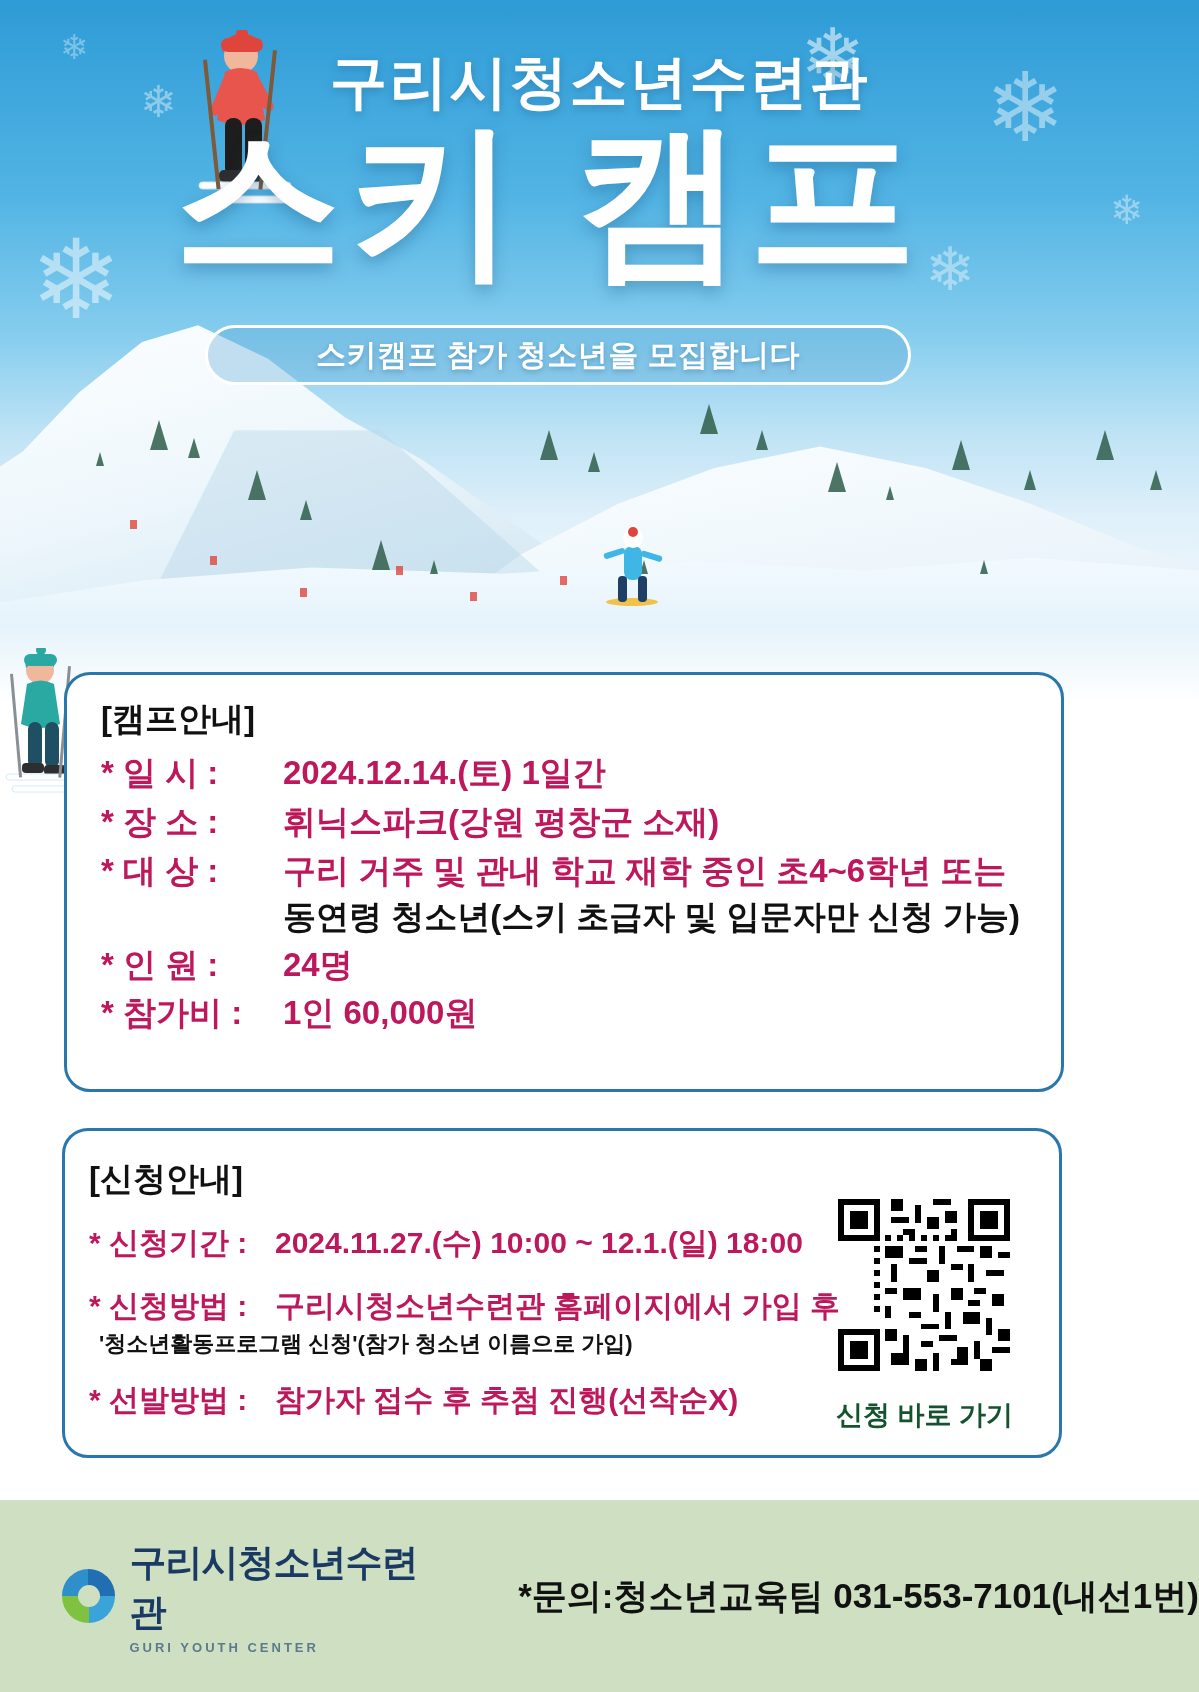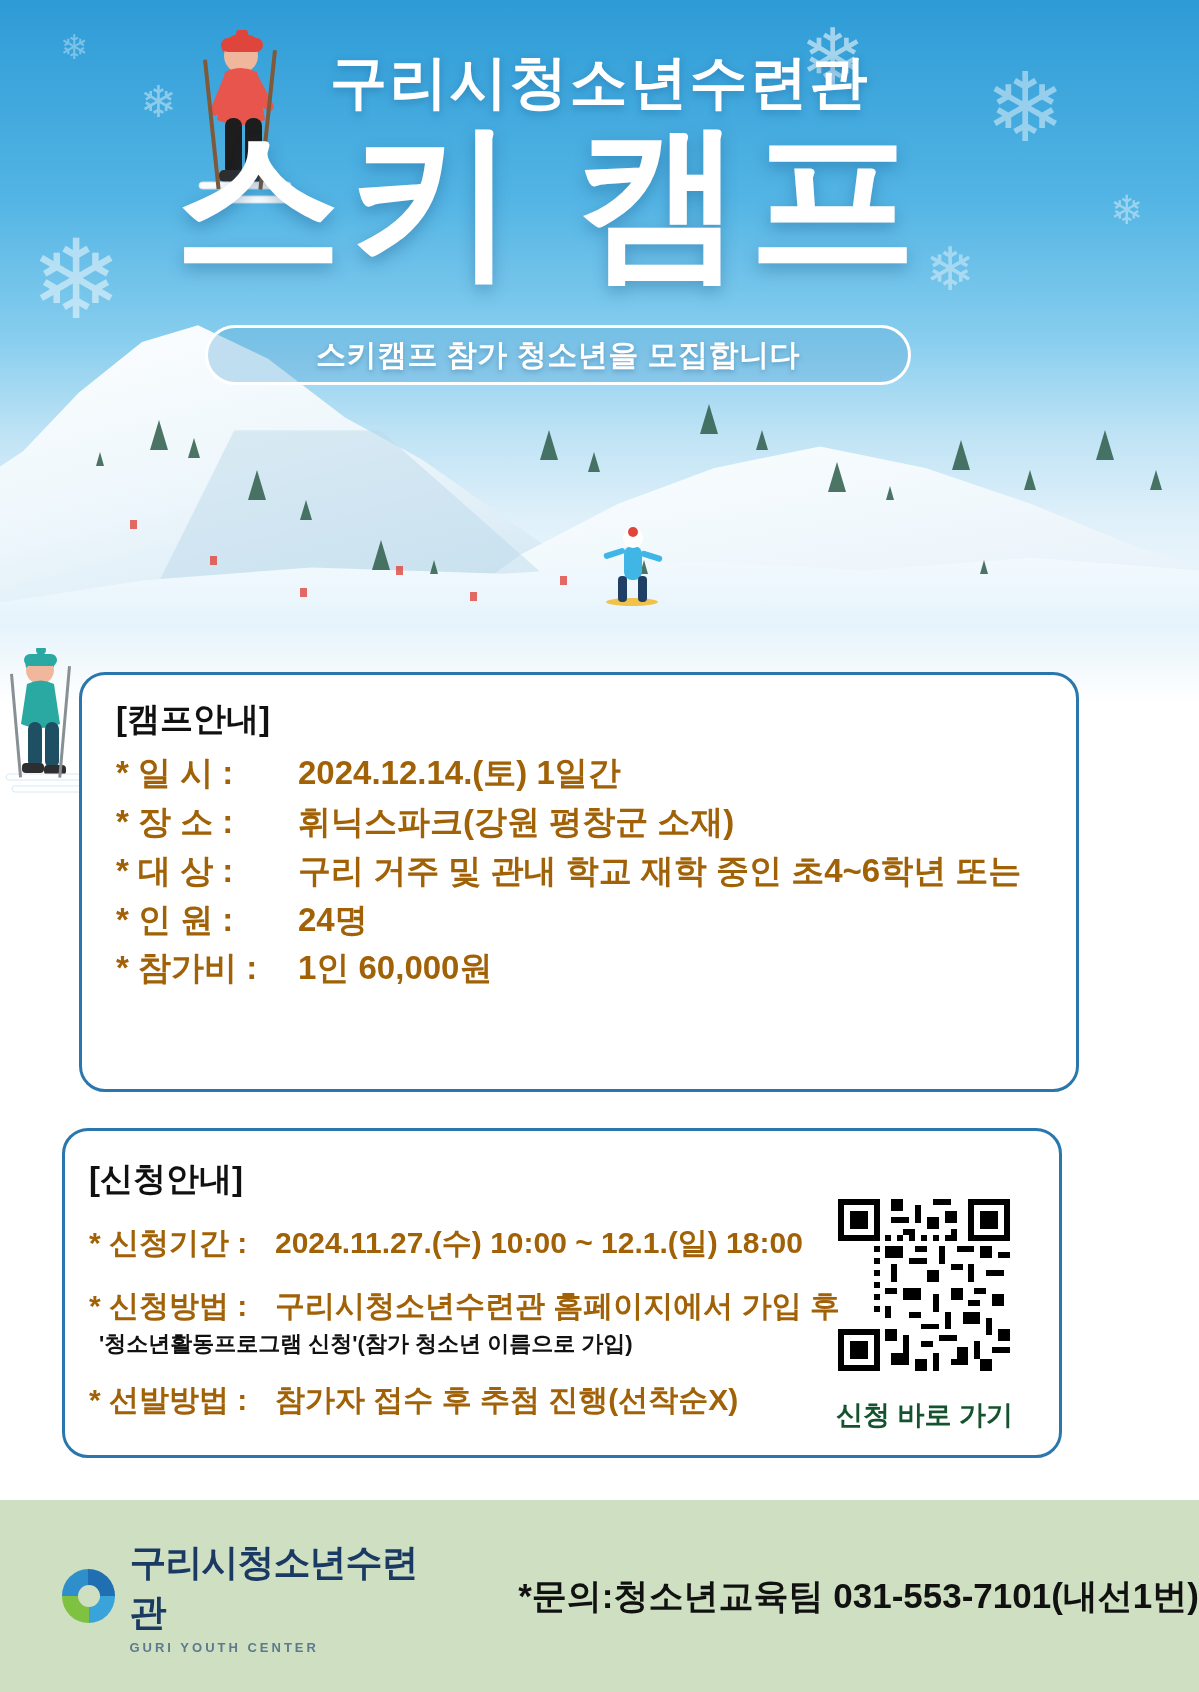--- a/index.html
+++ b/index.html
@@ -99,29 +99,29 @@
     text-align: center;
   }
 
   
   .card {
     position: absolute;
     background: #ffffff;
     border: 3px solid #2a77ad;
     border-radius: 26px;
   }
-  #camp-card { left: 79px; top: 672px; width: 1000px; height: 420px; }
+  #camp-card { left: 64px; top: 672px; width: 1000px; height: 420px; }
   #apply-card { left: 62px; top: 1128px; width: 1000px; height: 330px; }
 
   .card-heading {
     font-size: 33px; font-weight: 700; color: #111111;
   }
   .row {
     display: flex;
-    font-size: 33px; font-weight: 700; color: #a16207;
+    font-size: 33px; font-weight: 700; color: #be185d;
     line-height: 1.42;
     white-space: nowrap;
   }
   .row .lab { flex: 0 0 auto; }
   .row .val { flex: 1 1 auto; }
 
   #camp-card .inner { padding: 22px 0 0 34px; }
   #camp-card .card-heading { margin-bottom: 8px; }
   #camp-card .row { margin-top: 2px; }
   #camp-card .lab { width: 182px; }
@@ -276,20 +276,21 @@
 
       <div class="row">
         <span class="lab">* 장   소 :</span>
         <span class="val">휘닉스파크(강원 평창군 소재)</span>
       </div>
 
       <div class="row">
         <span class="lab">* 대   상 :</span>
         <span class="val">구리 거주 및 관내 학교 재학 중인 초4~6학년 또는</span>
       </div>
+      <div class="cont-line">동연령 청소년(스키 초급자 및 입문자만 신청 가능)</div>
 
       <div class="row">
         <span class="lab">* 인   원 :</span>
         <span class="val">24명</span>
       </div>
 
       <div class="row">
         <span class="lab">* 참가비 :</span>
         <span class="val">1인 60,000원</span>
       </div>

